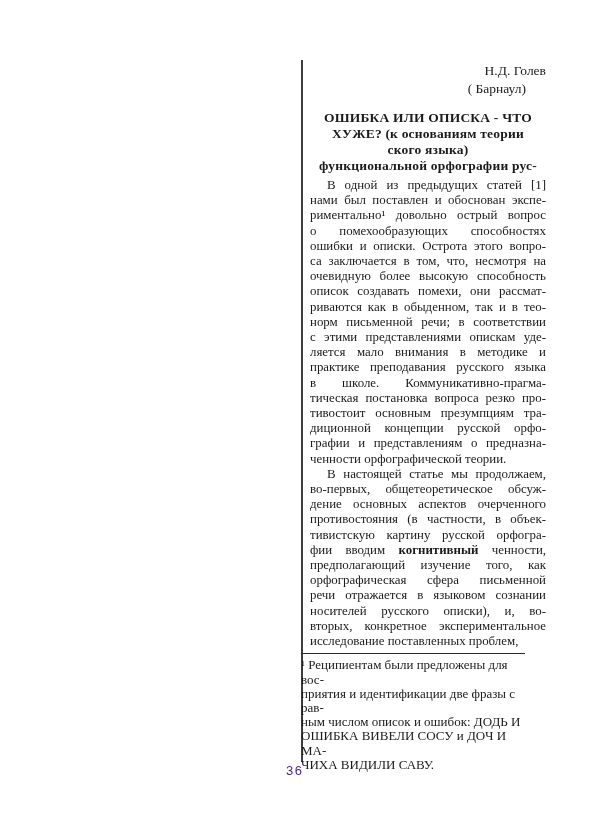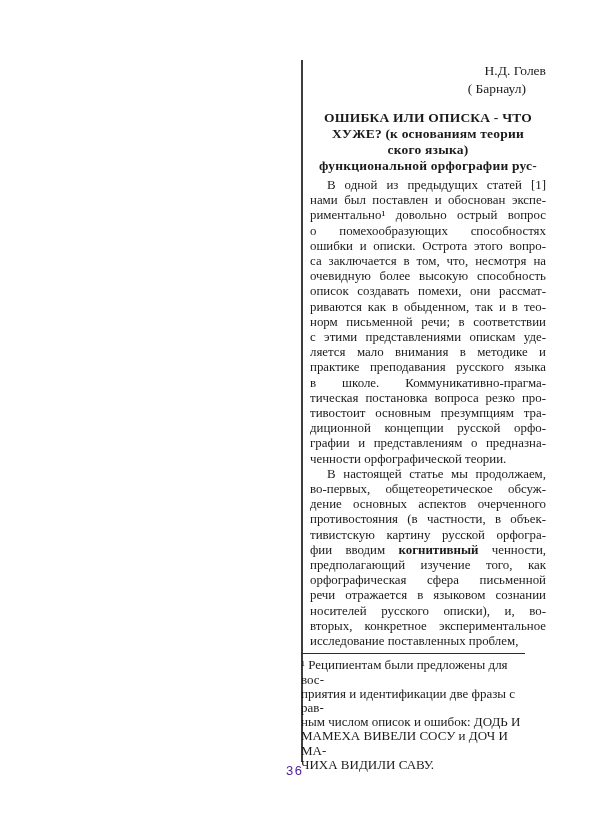--- a/index.html
+++ b/index.html
@@ -146,19 +146,19 @@
           <div class="line last">исследование поставленных проблем,</div>
         </div>
       </div>
 
     <div class="fnsep"></div>
 
     <div class="footnote">
         <div class="line first">¹ Реципиентам были предложены для вос-</div>
         <div class="line">приятия и идентификации две фразы с рав-</div>
         <div class="line">ным числом описок и ошибок: ДОДЬ И</div>
-        <div class="line">МАМЕХА ВИВЕЛИ СОСУ и ДОЧ И МА-</div>
+        <div class="line">ОШИБКА ВИВЕЛИ СОСУ и ДОЧ И МА-</div>
         <div class="line last">ЧИХА ВИДИЛИ САВУ.</div>
       </div>
   </div>
 
   <div class="pagenum">36</div>
 </div>
 
 </body></html>

